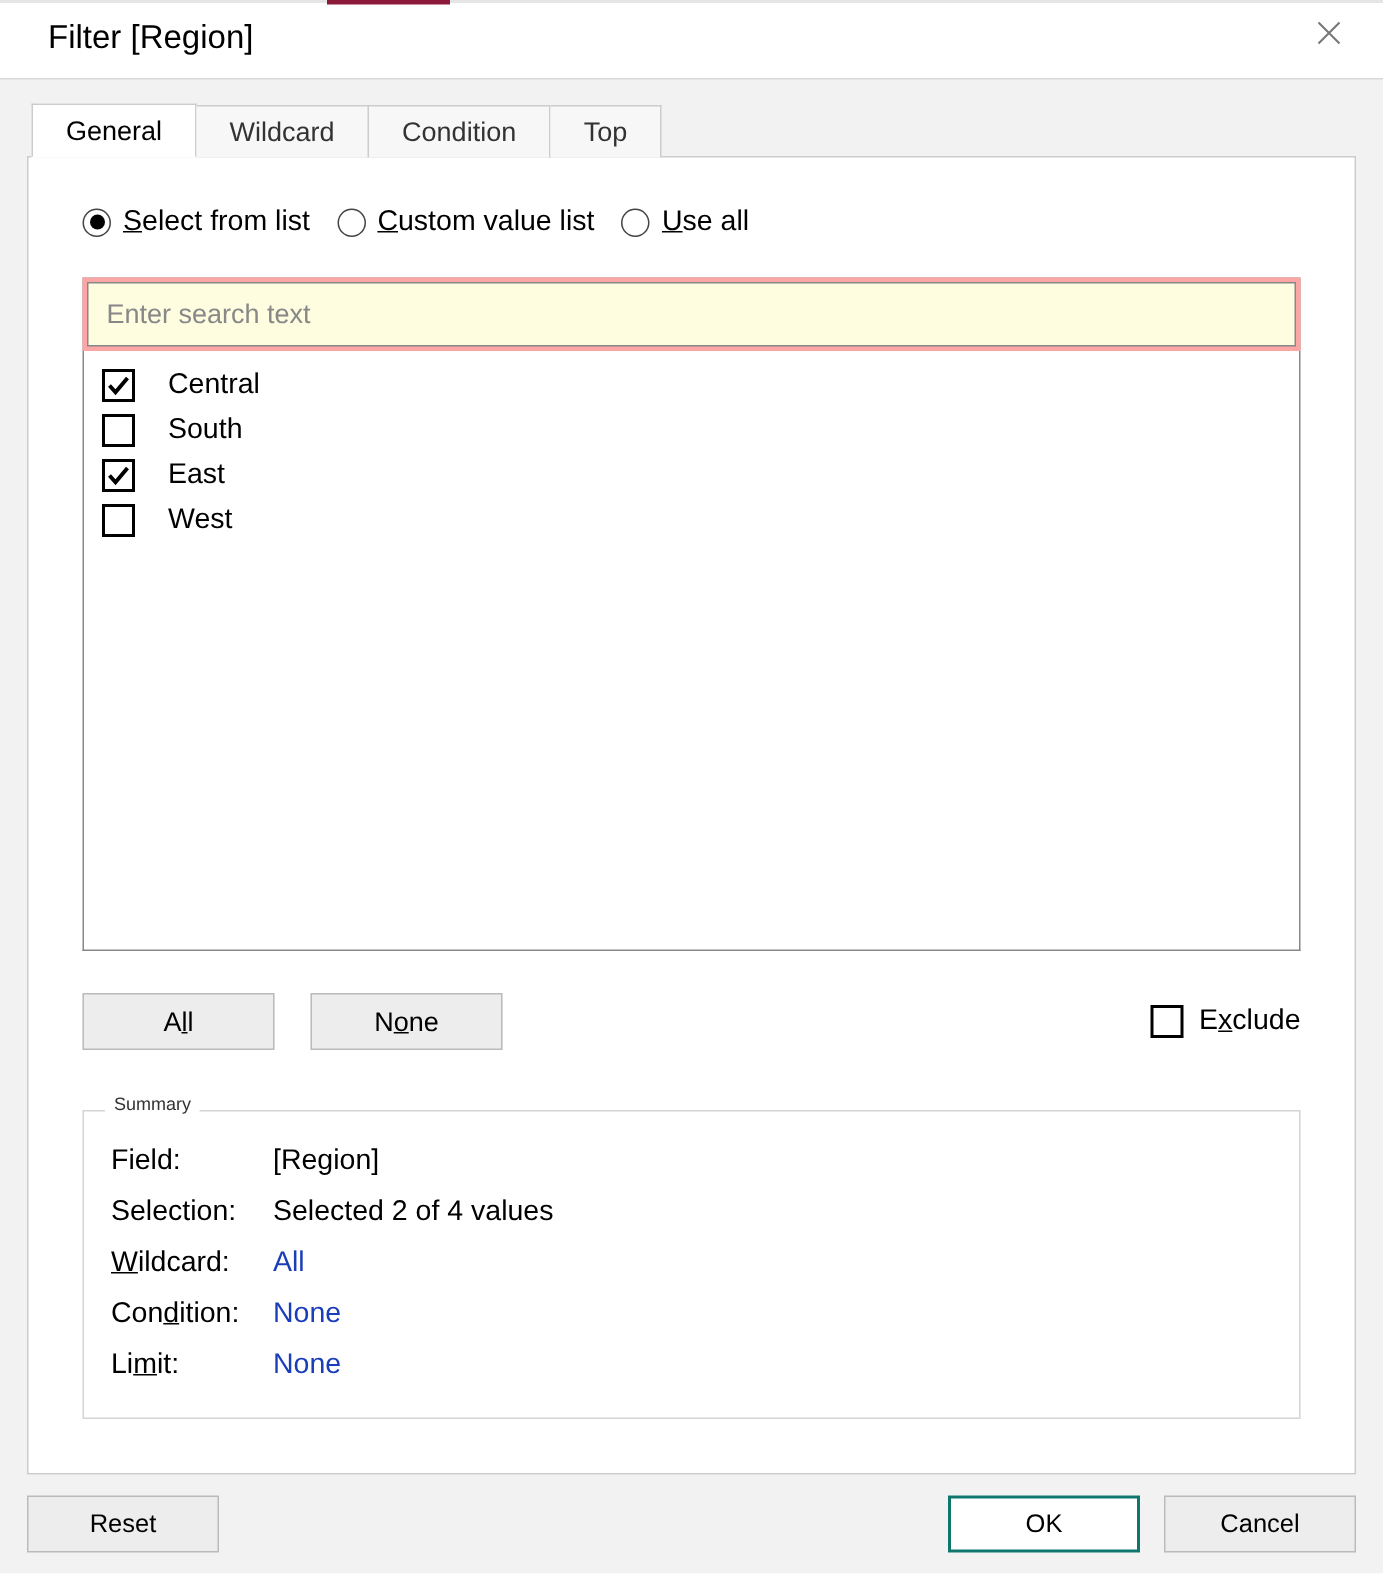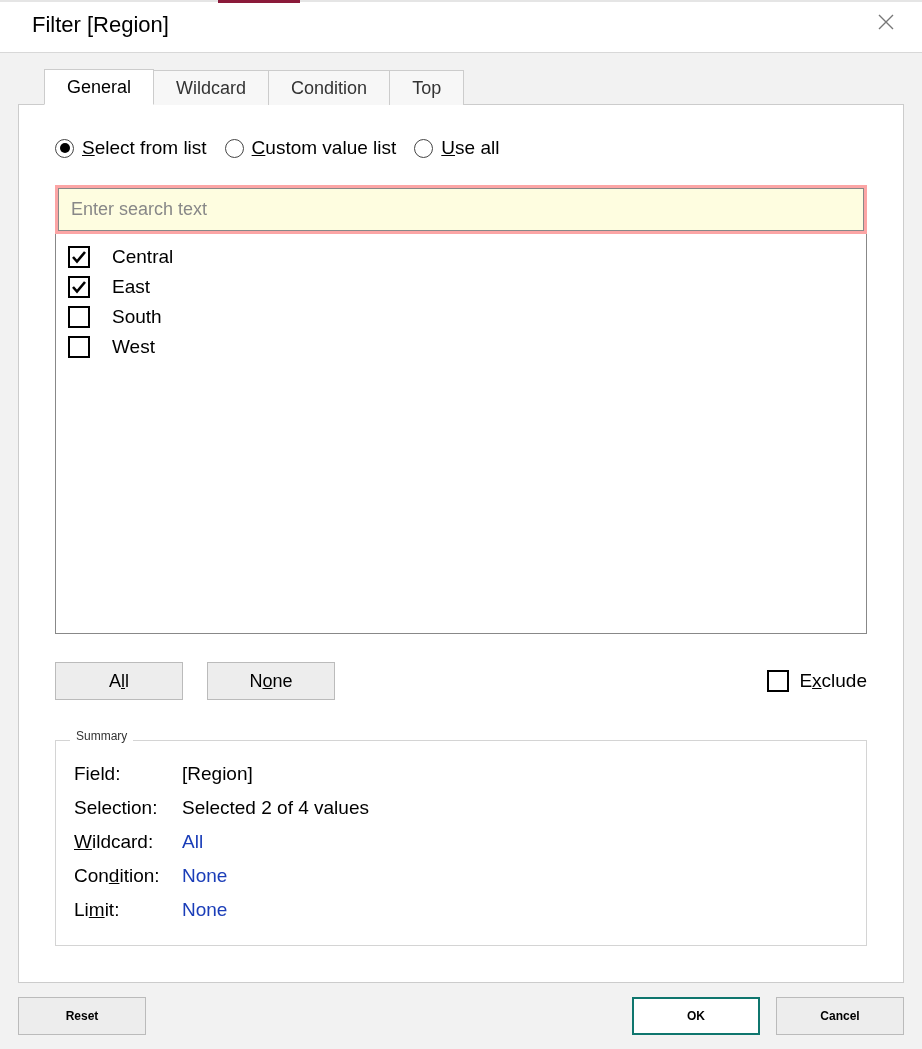--- a/index.html
+++ b/index.html
@@ -58,21 +58,21 @@
       border-top: 1px solid #d8d8d8;
       flex: 1;
       padding: 15px 18px 14px 18px;
       display: flex;
       flex-direction: column;
       gap: 0;
     }
     .tabstrip {
       display: flex;
       align-items: flex-end;
-      margin-left: 26px;
+      margin-left: 3px;
       height: 36px;
       position: relative;
       z-index: 2;
     }
     .tab {
       padding: 7px 22px 6px;
       border: 1px solid #ccc;
       border-bottom: none;
       background: #f7f7f7;
       font-size: 18px;
@@ -218,23 +218,22 @@
       padding-top: 14px;
       gap: 16px;
     }
     .footer .spacer { flex: 1; }
     .btn {
       width: 128px;
       height: 38px;
       border: 1px solid #bbb;
       background: #ededed;
       cursor: pointer;
-      font-size: 12px;
+      font-size: 17px;
       font-family: inherit;
-      font-weight: bold;
     }
     .btn.primary {
       border: 2px solid #0f766e;
       background: #fff;
     }
   </style>
 </head>
 <body>
 
 <div class="topbar"></div>
@@ -275,30 +274,30 @@
       <div class="listbox" id="listbox">
           <div class="list-item">
             <span class="chk checked">
               <svg viewBox="0 0 16 16">
                 <path d="M2 8 L6 12.5 L14 3" stroke="#000" stroke-width="2.6" fill="none"></path>
               </svg>
             </span>
             <span>Central</span>
           </div>
           <div class="list-item">
+            <span class="chk"></span>
+            <span>South</span>
+          </div>
+          <div class="list-item">
             <span class="chk checked">
               <svg viewBox="0 0 16 16">
                 <path d="M2 8 L6 12.5 L14 3" stroke="#000" stroke-width="2.6" fill="none"></path>
               </svg>
             </span>
             <span>East</span>
-          </div>
-          <div class="list-item">
-            <span class="chk"></span>
-            <span>South</span>
           </div>
           <div class="list-item">
             <span class="chk"></span>
             <span>West</span>
           </div>
         </div>
       <div class="list-actions">
         <button class="btn-small"><span class="underline-first"><span>A</span><span class="u">l</span><span>l</span></span></button>
         <button class="btn-small"><span class="underline-first"><span>N</span><span class="u">o</span><span>ne</span></span></button>
         <div class="spacer"></div>

